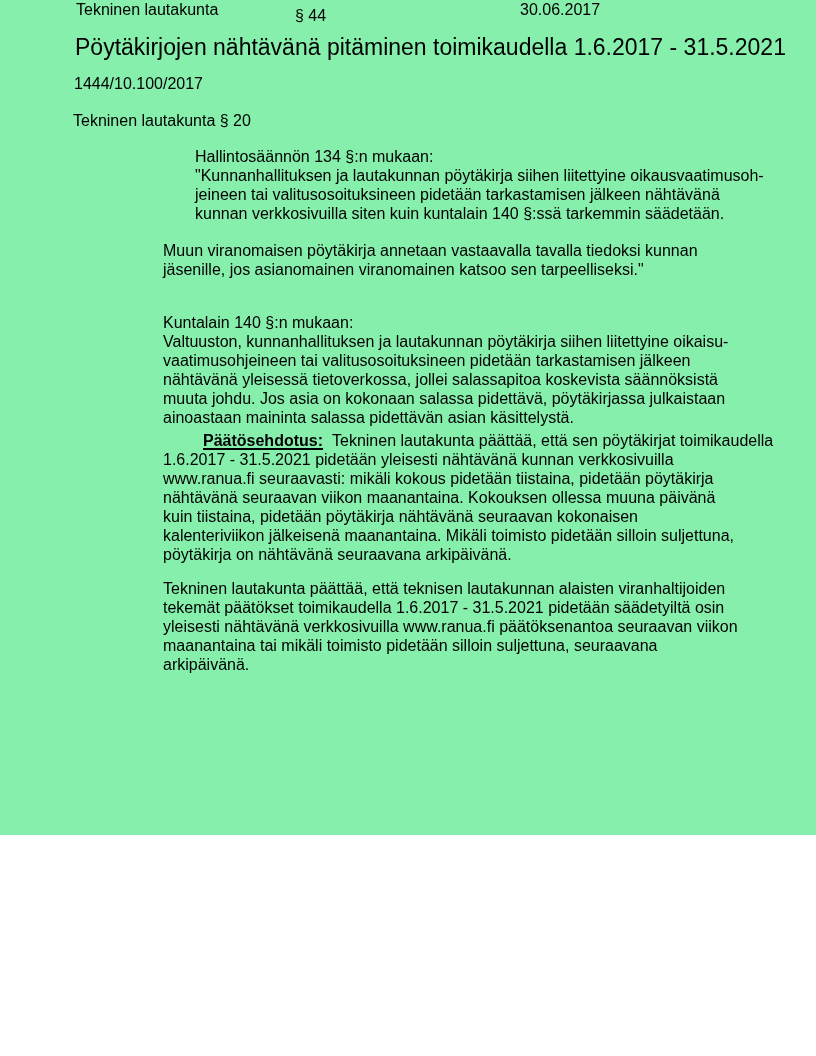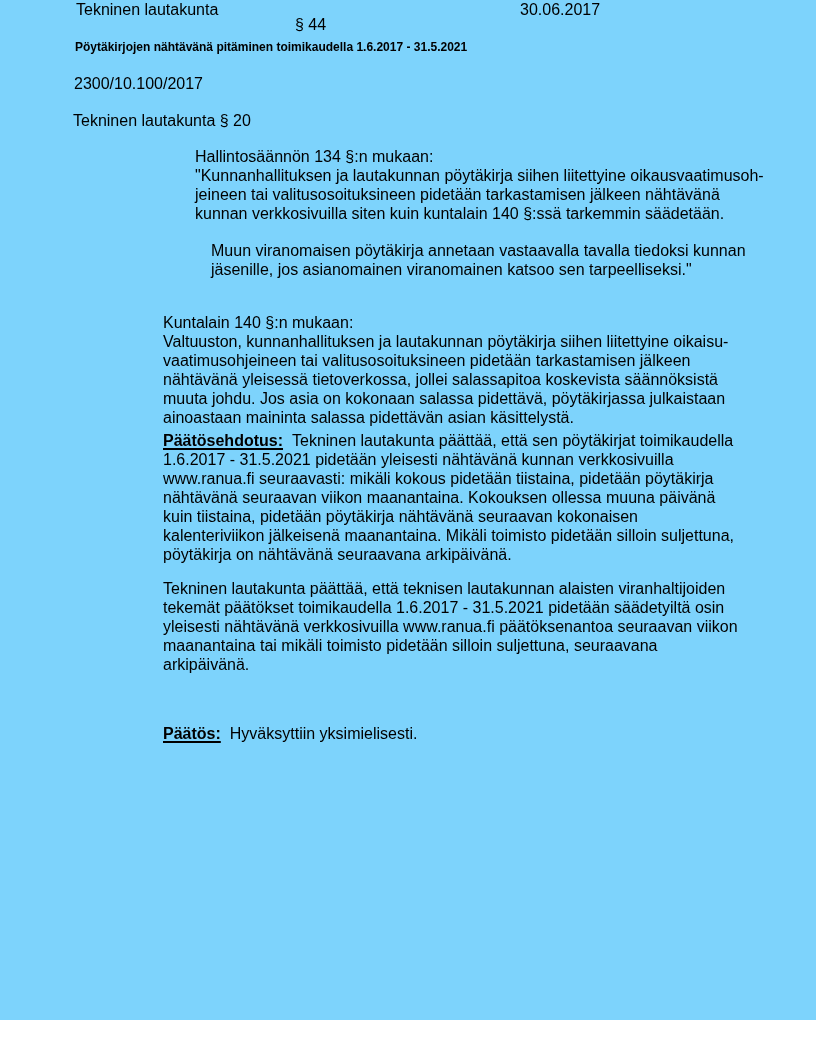--- a/index.html
+++ b/index.html
@@ -3,81 +3,82 @@
 <meta charset="utf-8">
 <style>
   html, body {
     margin: 0;
     padding: 0;
     background: #ffffff;
   }
   .page {
     position: relative;
     width: 816px;
-    height: 1020px;
-    background: #7dd3fc;
+    height: 835px;
+    background: #86efac;
     color: #000000;
     font-family: "Liberation Sans", sans-serif;
     font-size: 16px;
     line-height: 19px;
     overflow: hidden;
   }
   .abs { position: absolute; margin: 0; }
 
   
   .hdr-committee { position: absolute; left: 76px; top: 0; white-space: nowrap; }
-  .hdr-section   { position: absolute; left: 295px; top: 15px; white-space: nowrap; }
+  .hdr-section   { position: absolute; left: 295px; top: 6px; white-space: nowrap; }
   .hdr-date      { position: absolute; left: 520px; top: 0; white-space: nowrap; }
 
   .doc-title {
     left: 75px; top: 36px; right: 12px;
-    font-size: 12px;
-    font-weight: bold;
+    font-size: 23px;
+    font-weight: normal;
     line-height: 22px;
     white-space: nowrap;
   }
   .case-number { left: 74px; top: 74px; white-space: nowrap; }
   .subheading  { left: 73px; top: 111px; white-space: nowrap; }
 
   
   .para {
     left: 163px; right: 5px;
     white-space: pre-line;
   }
   .p-hallintosaanto { top: 147px; margin-left: 32px; }
-  .p-muu            { top: 241px; margin-left: 48px; }
+  .p-muu            { top: 241px; }
   .p-kuntalaki      { top: 313px; }
   .p-proposal       { top: 431px; }
   .p-delegated      { top: 579px; }
   .p-announcement   { top: 688px; }
   .p-decision       { top: 724px; }
   .p-contact        { top: 784px; }
 
   .decision-label {
     font-weight: bold;
     text-decoration: underline;
     text-decoration-thickness: 2px;
     text-underline-offset: 2px;
     padding-right: 9px;
+    margin-left: 40px;
   }
 </style>
 </head>
 <body>
 
 <div class="page">
 
   <div>
     <span class="hdr-committee">Tekninen lautakunta</span>
     <span class="hdr-section">§ 44</span>
     <span class="hdr-date">30.06.2017</span>
   </div>
 
   <h1 class="abs doc-title">Pöytäkirjojen nähtävänä pitäminen toimikaudella 1.6.2017 - 31.5.2021</h1>
 
-  <div class="abs case-number">2300/10.100/2017</div>
+  <div class="abs case-number">1444/10.100/2017</div>
 
   <div class="abs subheading">Tekninen lautakunta § 20</div>
 
   <p class="abs para p-hallintosaanto">Hallintosäännön 134 §:n mukaan:
 "Kunnanhallituksen ja lautakunnan pöytäkirja siihen liitettyine oikausvaatimusoh-
 jeineen tai valitusosoituksineen pidetään tarkastamisen jälkeen nähtävänä
 kunnan verkkosivuilla siten kuin kuntalain 140 §:ssä tarkemmin säädetään.</p>
 
   <p class="abs para p-muu">Muun viranomaisen pöytäkirja annetaan vastaavalla tavalla tiedoksi kunnan
 jäsenille, jos asianomainen viranomainen katsoo sen tarpeelliseksi."</p>
@@ -97,16 +98,15 @@
 kalenteriviikon jälkeisenä maanantaina. Mikäli toimisto pidetään silloin suljettuna,
 pöytäkirja on nähtävänä seuraavana arkipäivänä.</span></p>
 
   <p class="abs para p-delegated">Tekninen lautakunta päättää, että teknisen lautakunnan alaisten viranhaltijoiden
 tekemät päätökset toimikaudella 1.6.2017 - 31.5.2021 pidetään säädetyiltä osin
 yleisesti nähtävänä verkkosivuilla www.ranua.fi päätöksenantoa seuraavan viikon
 maanantaina tai mikäli toimisto pidetään silloin suljettuna, seuraavana
 arkipäivänä.</p>
 
 
-  <p class="abs para p-decision"><span class="decision-label">Päätös:</span><span>Hyväksyttiin yksimielisesti.</span></p>
 
 
 </div>
 
 </body></html>

